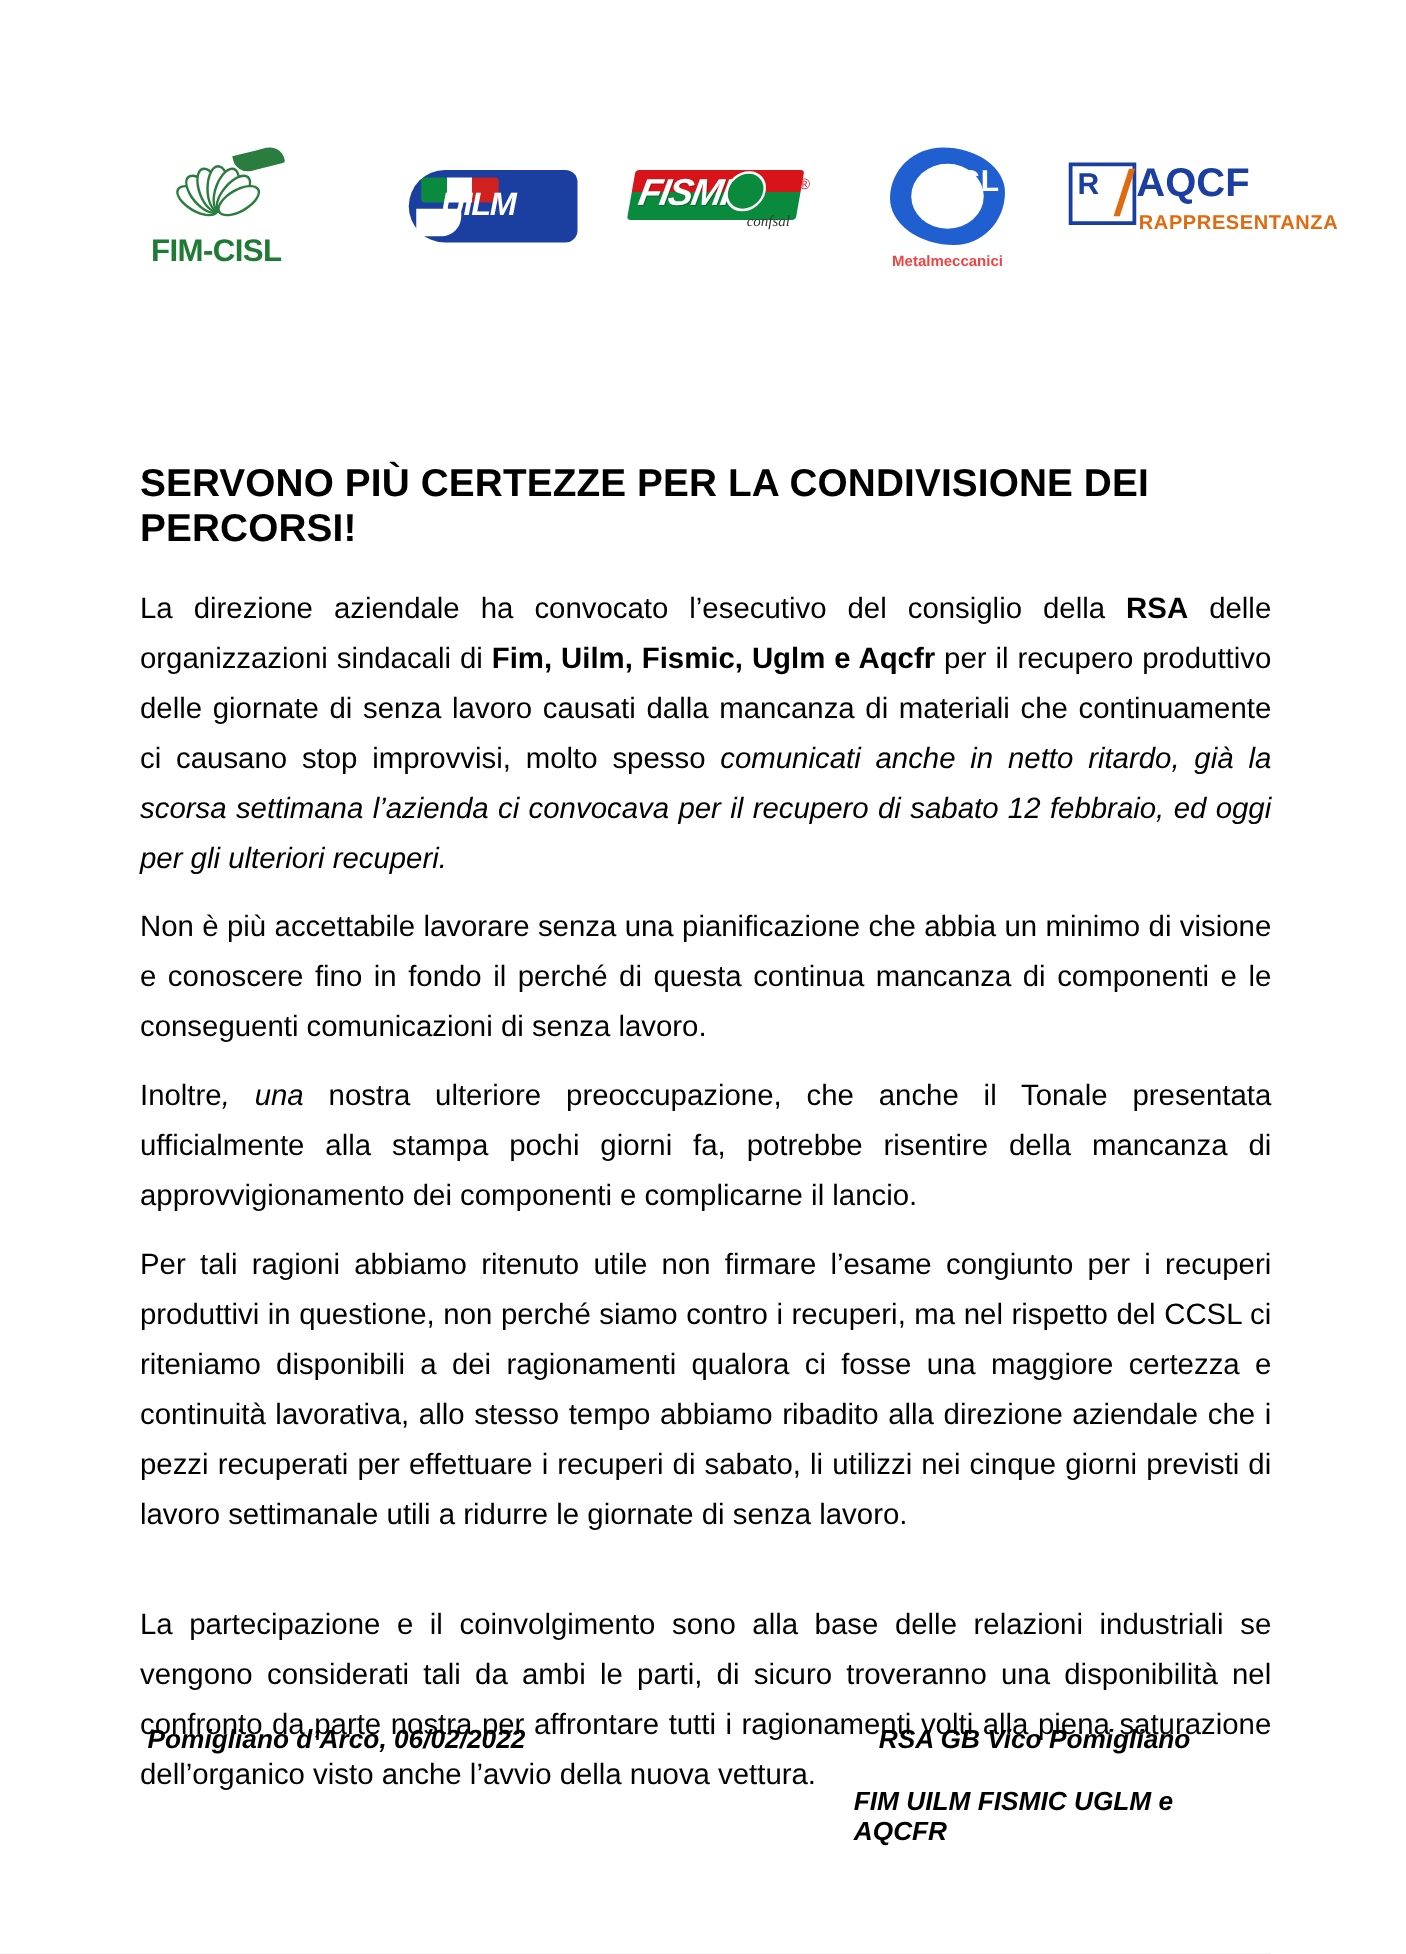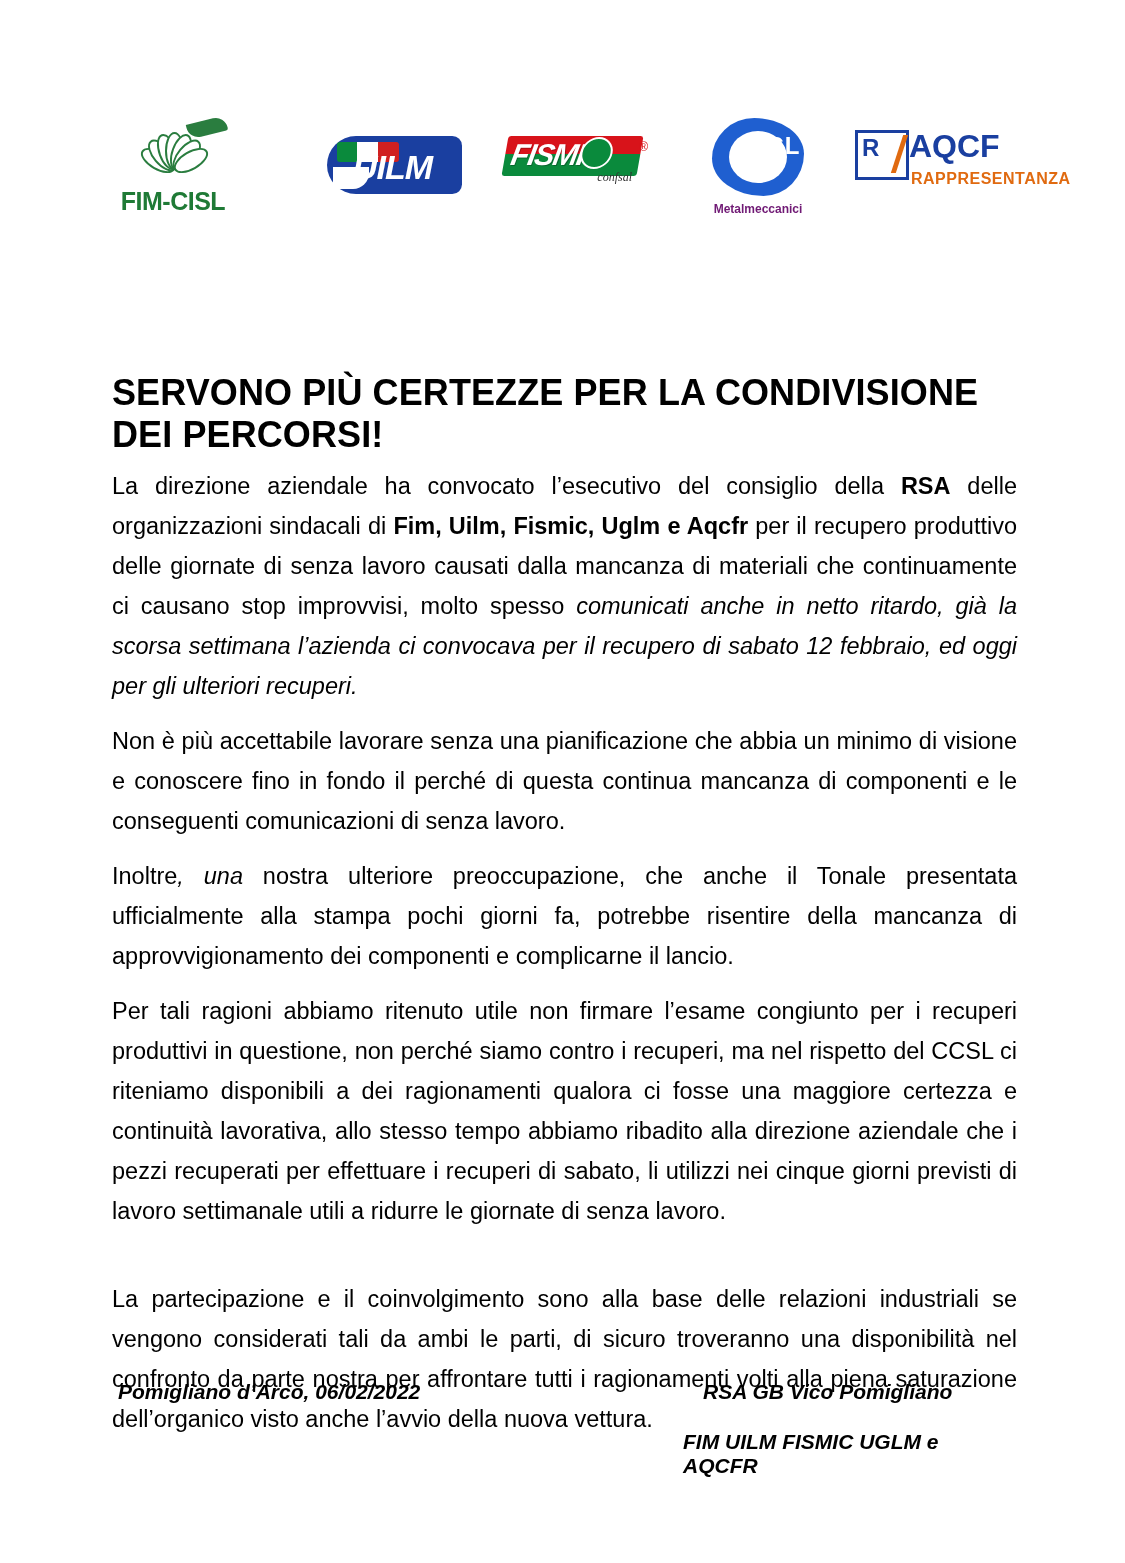--- a/index.html
+++ b/index.html
@@ -101,21 +101,21 @@
     width: 36px; height: 22px;
     background: #ffffff;
     border-radius: 0 0 16px 0;
   }
   .uilm-letters {
     position: absolute;
     left: 26px; top: 12px;
     font-family: "Liberation Sans", sans-serif;
     font-weight: bold;
     font-style: italic;
-    font-size: 34px;
+    font-size: 26px;
     color: #ffffff;
     letter-spacing: -1px;
   }
 
   
   .logo-fismic { left: 505px; top: 28px; width: 145px; height: 62px; }
   .fismic-main {
     position: relative;
     width: 135px; height: 40px;
     background: linear-gradient(to bottom, #d8131a 0 45%, #0a8a3c 45% 100%);
@@ -179,21 +179,21 @@
     font-family: "Liberation Sans", sans-serif;
     font-weight: bold;
     font-size: 24px;
     color: #ffffff;
   }
   .ugl-sub {
     text-align: center;
     font-family: "Liberation Sans", sans-serif;
     font-weight: bold;
     font-size: 12px;
-    color: #701a75;
+    color: #ef4444;
     margin-top: 6px;
   }
 
   
   .logo-aqcf { left: 855px; top: 22px; width: 165px; height: 70px; }
   .aqcf-mark {
     position: absolute;
     left: 0; top: 0;
     width: 48px; height: 44px;
     border: 3px solid #1a3fa0;
@@ -231,21 +231,21 @@
   }
 
   
   .doc-title {
     position: absolute;
     top: 348px;
     left: 112px;
     width: 905px;
     font-family: "Liberation Sans", sans-serif;
     font-weight: bold;
-    font-size: 36px;
+    font-size: 31px;
     color: #000000;
     letter-spacing: .1px;
   }
 
   .body-text {
     position: absolute;
     top: 466px;
     left: 112px;
     width: 905px;
     font-family: "Liberation Sans", sans-serif;

